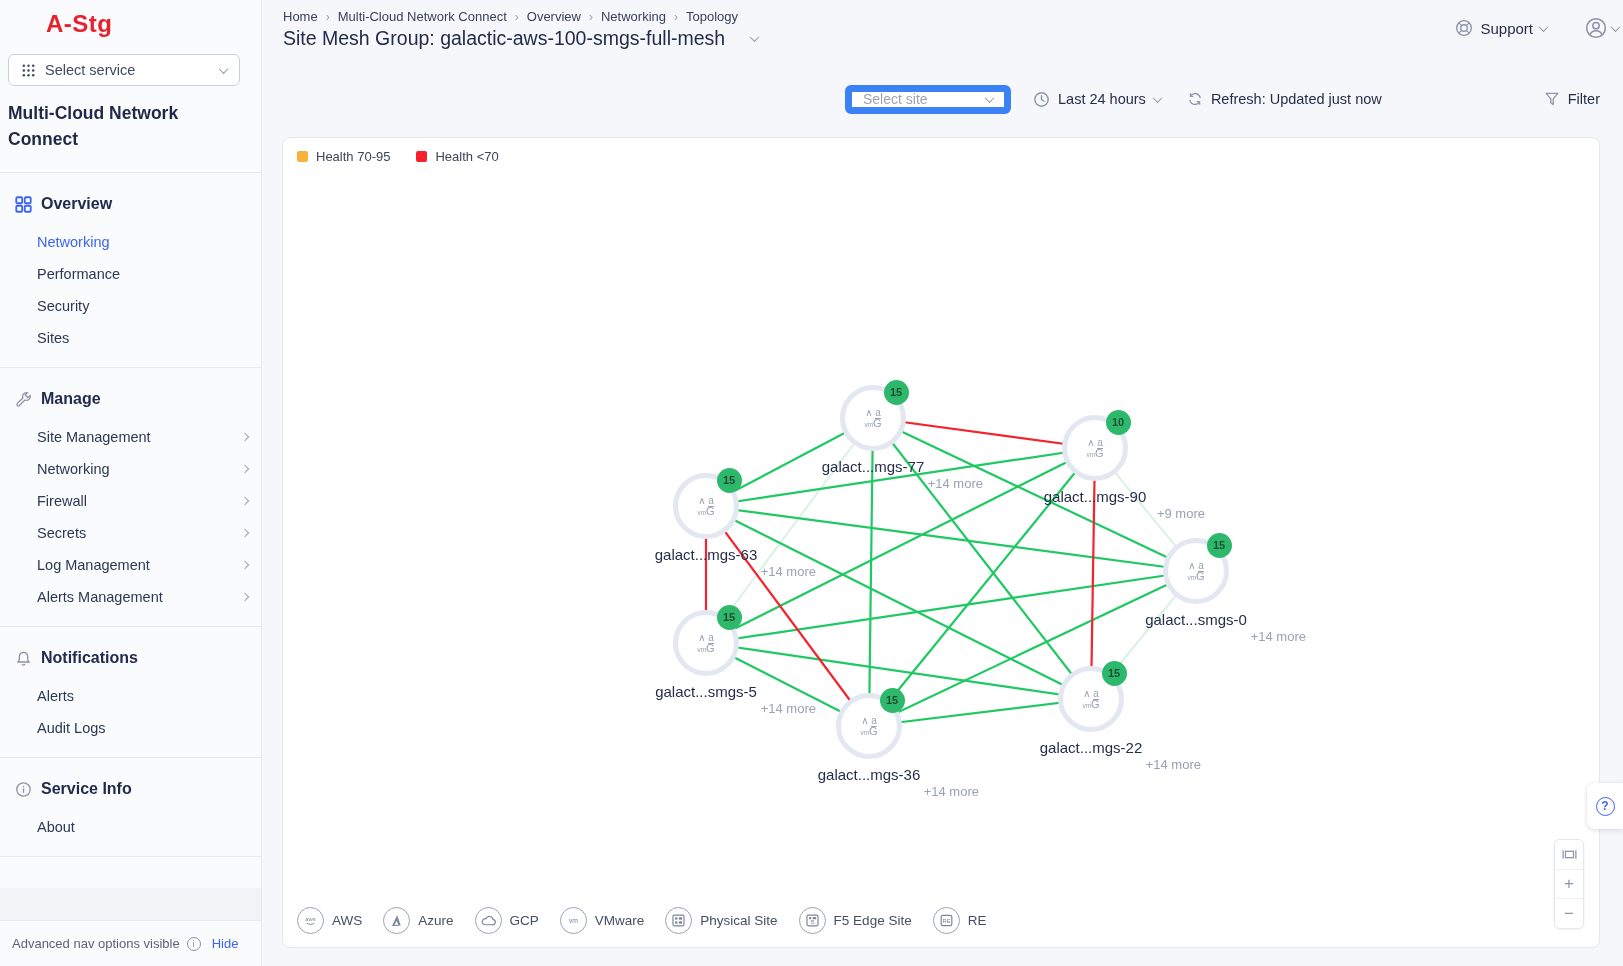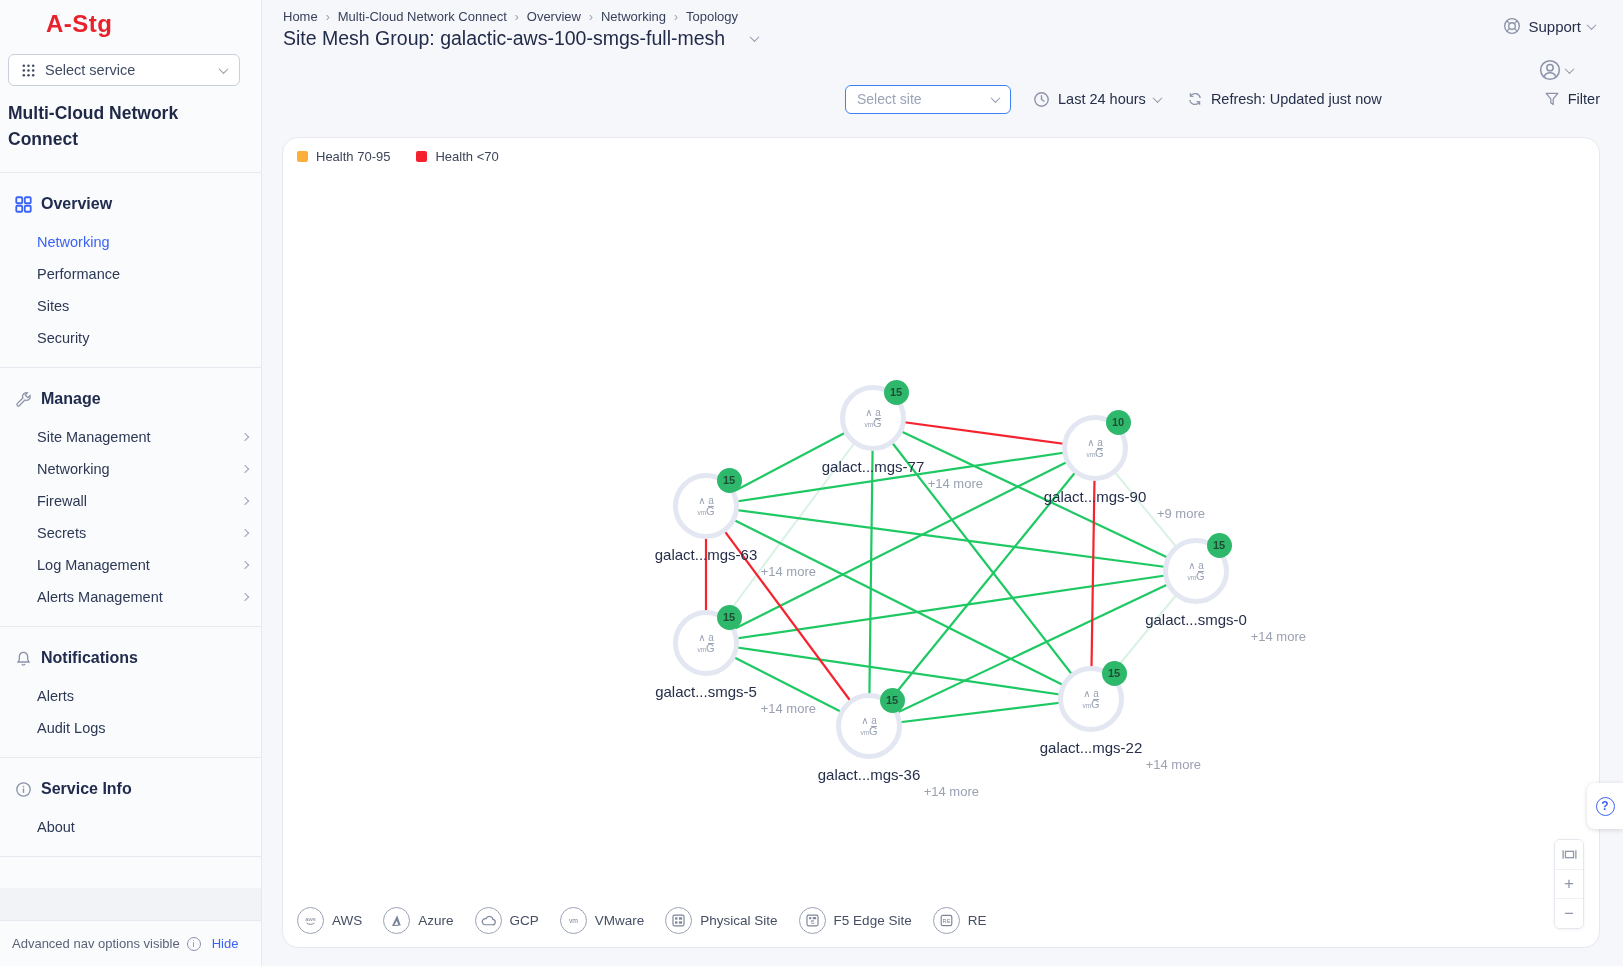--- a/index.html
+++ b/index.html
@@ -48,42 +48,42 @@
   .info-dot { width:14px; height:14px; border:1px solid #8b93a8; border-radius:50%; color:#8b93a8;
     font-size:9.5px; display:inline-flex; align-items:center; justify-content:center; font-style:normal; }
 
   
   .main { position:absolute; left:262px; top:0; right:0; bottom:0; }
   .crumbs { position:absolute; left:21px; top:9px; display:flex; align-items:center; gap:8px; font-size:13px; color:#38425c; white-space:nowrap; }
   .crumbs .sep { color:#9aa3b6; font-size:12px; }
   .crumbs .link { cursor:pointer; }
   .page-title-row { position:absolute; left:21px; top:27px; display:flex; align-items:center; gap:26px; }
   .page-title { font-size:19.5px; color:#222b49; }
-  .hdr-right { position:absolute; right:28px; top:17px; display:flex; align-items:center; gap:24px;flex-direction:column; }
+  .hdr-right { position:absolute; right:4px; top:17px; display:flex; align-items:center; gap:24px; }
   .support { display:flex; align-items:center; gap:7px; cursor:pointer; font-size:15px; color:#252f4a; }
   .avatar-wrap { display:flex; align-items:center; gap:5px; margin-left:14px; cursor:pointer; }
 
   .chev { display:inline-block; width:7px; height:7px; border-right:1.6px solid #8f97ab; border-bottom:1.6px solid #8f97ab; transform:rotate(45deg) translate(-1px,-1px); }
   .chev-r { display:inline-block; width:6px; height:6px; border-right:1.5px solid #9aa3b6; border-bottom:1.5px solid #9aa3b6; transform:rotate(-45deg); }
 
   
   .toolbar { position:absolute; top:84px; left:583px; right:23px; height:30px; display:flex; align-items:center; }
   .site-select {
-    width:166px; height:29px; background:#fff; border:1px solid #3b82f6; border-radius:6px;
+    width:166px; height:29px; background:#fff; border:7px solid #3b82f6; border-radius:6px;
     display:flex; align-items:center; padding:0 11px; cursor:pointer;
   }
   .site-select .ph { color:#9aa3b6; font-size:14px; flex:1; }
   .tb-group { display:flex; align-items:center; gap:8px; font-size:14.5px; color:#252f4a; cursor:pointer; white-space:nowrap; }
   .gap20 { width:22px; } .gap26 { width:26px; }
   .tb-filter { margin-left:auto; }
 
   
   .canvas {
     position:absolute; left:20px; top:137px; width:1318px; height:811px;
-    background:#fff; border:1px solid #e5e8ef; border-radius:16px;
+    background:#fff; border:1px solid #e5e8ef; border-radius:8px;
   }
   .health-legend { position:absolute; left:14px; top:11px; display:flex; gap:26px; }
   .hl-item { display:flex; align-items:center; gap:8px; font-size:13px; color:#3c4559; }
   .hl-swatch { width:11px; height:11px; border-radius:2px; }
 
   .edges-svg { position:absolute; left:0; top:0; width:1318px; height:811px; }
 
   .node { position:absolute; width:66px; height:66px; border-radius:50%; background:#fff;
     border:5px solid #e3e7f1; display:flex; align-items:center; justify-content:center; cursor:pointer; }
   .node-glyphs { text-align:center; color:#98a1b3; line-height:11px; user-select:none; }
@@ -164,25 +164,25 @@
     <div class="items">
   <div class="nav-item active">
     <span class="flex">Networking</span>
   </div>
 
   <div class="nav-item">
     <span class="flex">Performance</span>
   </div>
 
   <div class="nav-item">
+    <span class="flex">Security</span>
+  </div>
+
+  <div class="nav-item">
     <span class="flex">Sites</span>
-  </div>
-
-  <div class="nav-item">
-    <span class="flex">Security</span>
   </div>
 </div>
   </div>
 
   <div class="nav-section">
     <div class="nav-header">
       <span class="ic">
               <svg width="17" height="17" viewBox="0 0 16 16" fill="none">
                 <path d="M14.2 4.2a3.6 3.6 0 0 1-4.9 4.3L4 13.8a1.35 1.35 0 0 1-1.9-1.9L7.4 6.6a3.6 3.6 0 0 1 4.3-4.9L9.6 3.8l2.5 2.5 2.1-2.1z" stroke="#8b93a8" stroke-width="1.2"></path>
               </svg>

